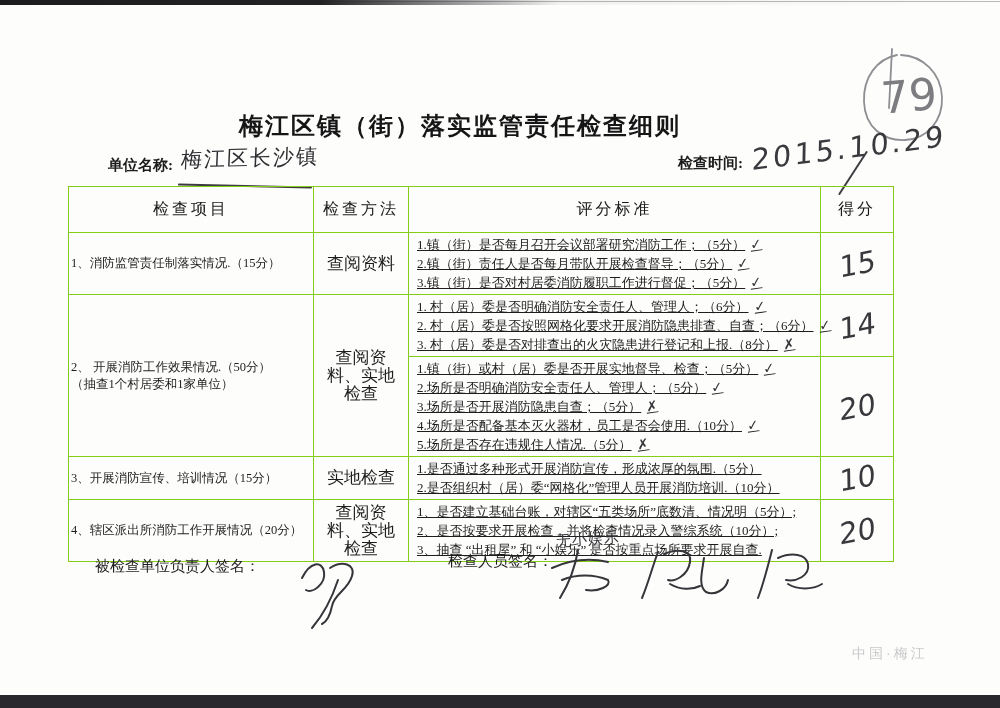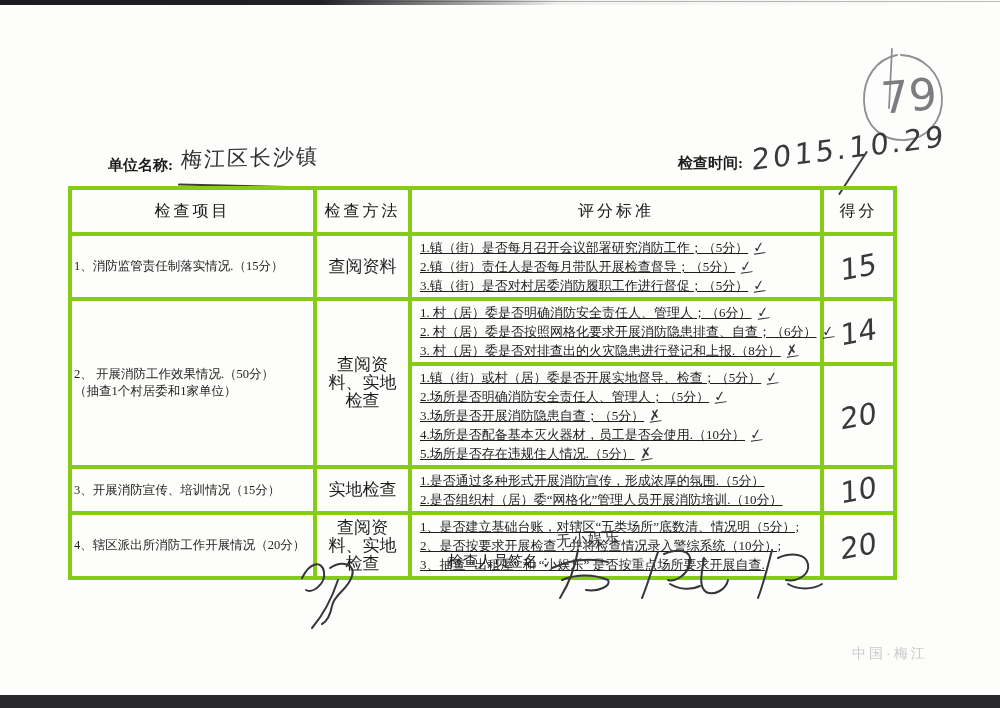--- a/index.html
+++ b/index.html
@@ -34,21 +34,21 @@
                 font-family:"DejaVu Sans", sans-serif; }
   .pen-tail { position:absolute; left:852px; top:147px; width:2px; height:52px; background:#3e3e42;
               transform:rotate(33deg); border-radius:2px; }
 
   
   .pagenum { position:absolute; left:855px; top:46px; width:95px; height:102px; }
 
   
   table.checklist { position:absolute; left:68px; top:186px; width:825px;
     border-collapse:collapse; table-layout:fixed; }
-  .checklist td { border:4px solid #84cc16; color:#1e1e1e; vertical-align:middle; }
+  .checklist td { border:1px solid #84cc16; color:#1e1e1e; vertical-align:middle; }
   .checklist td.hd { font-size:16px; text-align:center; letter-spacing:3px; color:#1a1a1a; }
   td.item-cell { font-size:12.5px; padding:3px 4px 3px 2px; line-height:17px; }
   td.item-cell div { white-space:nowrap; }
   td.method-cell { font-size:17px; text-align:center; line-height:18px; padding:2px 8px; }
   td.crit-cell { padding:2px 4px 2px 8px;text-decoration:underline; }
   .crit { display:flex; align-items:baseline; line-height:19px; font-size:13px; white-space:nowrap; }
   .mark { font-family:"DejaVu Sans", sans-serif; font-size:14px; font-weight:bold; color:#35353a;
           margin-left:5px; transform:rotate(-8deg); display:inline-block; }
   td.score-cell { text-align:center; }
   .score { display:inline-block; font-family:"DejaVu Sans", sans-serif; font-size:29px; color:#39393d;
@@ -71,20 +71,21 @@
   <div class="top-band"></div>
 
   <div class="pagenum">
     <svg width="95" height="102" viewBox="0 0 95 102">
       <path d="M42,9 C22,13 8,31 9,56 C10,81 28,95 50,94 C72,93 88,75 87,51 C86,27 68,10 46,9" fill="none" stroke="#8f8f93" stroke-width="1.8" stroke-linecap="round"></path>
       <path d="M37,3 L34,62" fill="none" stroke="#8f8f93" stroke-width="1.8" stroke-linecap="round"></path>
       <text x="26" y="66" font-size="44" fill="#7d7d81" font-family="DejaVu Sans, sans-serif" transform="rotate(-5 47 51)">79</text>
     </svg>
   </div>
 
+  <div class="title">梅江区镇（街）落实监管责任检查细则</div>
   <div class="unit-label">单位名称:</div>
   <div class="unit-value">梅江区长沙镇</div>
   <div class="unit-underline"></div>
   <div class="date-label">检查时间:</div>
   <div class="date-value">2015.10.29</div>
   <div class="pen-tail"></div>
 
   <table class="checklist">
     <colgroup>
         <col style="width:245px">
@@ -213,20 +214,21 @@
       </td>
       <td class="score-cell">
         <span class="score">20</span>
       </td>
     </tr>
   </tbody>
     </table>
 
   <div class="hand-note">无小娱乐</div>
 
+  <div class="sig-label-1">被检查单位负责人签名：</div>
   <div class="sig-label-2">检查人员签名：</div>
 
   <div class="sig1">
     <svg width="110" height="80" viewBox="0 0 110 80">
       <g fill="none" stroke="#35353a" stroke-width="2" stroke-linecap="round">
         <path d="M22,28 C30,12 42,10 44,22 C46,34 32,44 26,40"></path>
         <path d="M50,18 C62,10 76,14 72,26 C68,40 54,44 52,56 C50,66 46,72 42,74"></path>
         <path d="M58,30 C52,48 44,64 32,78"></path>
       </g>
     </svg>

